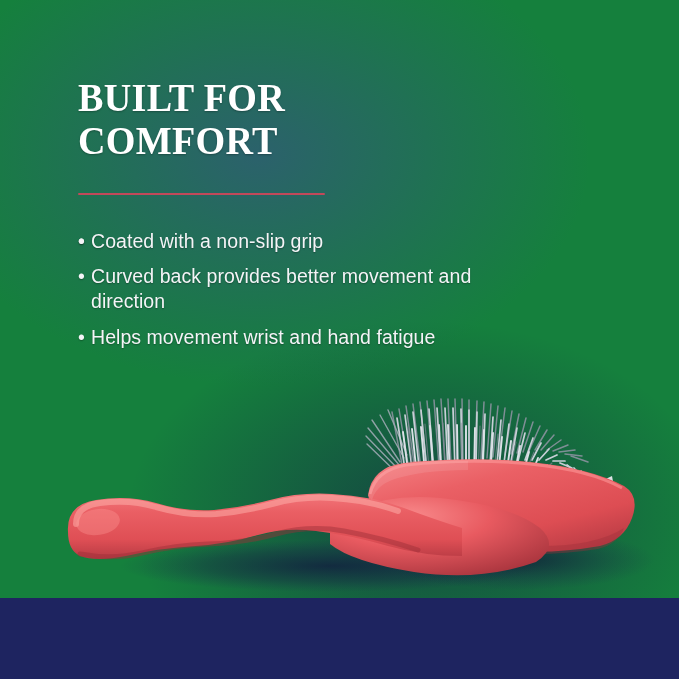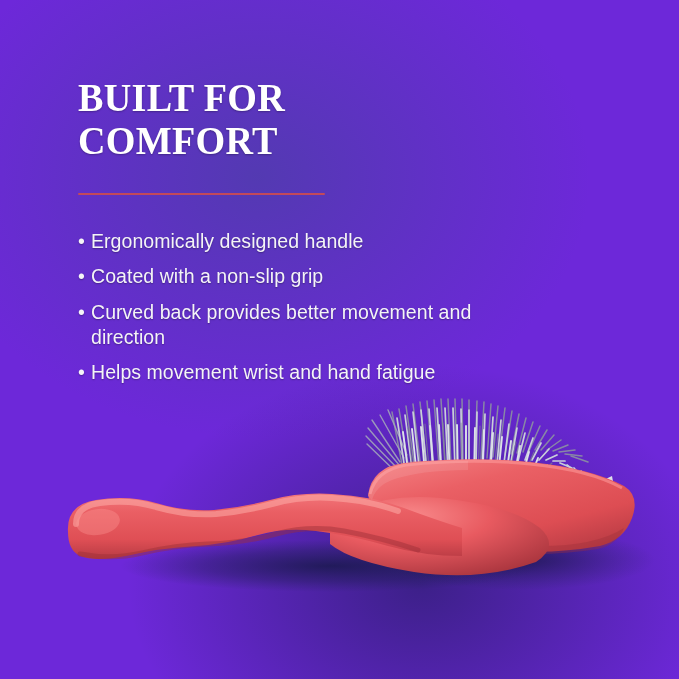--- a/index.html
+++ b/index.html
@@ -4,23 +4,23 @@
 <title>Built For Comfort</title>
 <style>
   html, body {
     margin: 0;
     padding: 0;
     background: #1e2460;
   }
   #poster {
     position: relative;
     width: 679px;
-    height: 679px;
+    height: 598px;
     overflow: hidden;
-    background: #6d28d9;
+    background: #15803d;
     font-family: "Liberation Sans", sans-serif;
     -webkit-font-smoothing: antialiased;
   }
   
   #poster .bg-vignette {
     position: absolute;
     inset: 0;
     background:
       radial-gradient(ellipse 70% 55% at 38% 26%, rgba(62,72,146,0.55) 0%, rgba(40,48,110,0) 70%),
       radial-gradient(ellipse 60% 45% at 62% 86%, rgba(20,25,70,0.55) 0%, rgba(40,48,110,0) 72%);
@@ -329,21 +329,20 @@
     <h1 class="headline">
       <span class="ln">BUILT FOR</span>
       <span class="ln">COMFORT</span>
     </h1>
 
     <div class="rule"></div>
 
     <ul class="bullets">
       <li>
         <span class="dot">•</span>
-        <span>Ergonomically designed handle</span>
       </li>
       <li>
         <span class="dot">•</span>
         <span>Coated with a non-slip grip</span>
       </li>
       <li>
         <span class="dot">•</span>
         <span>Curved back provides better movement and direction</span>
       </li>
       <li>

